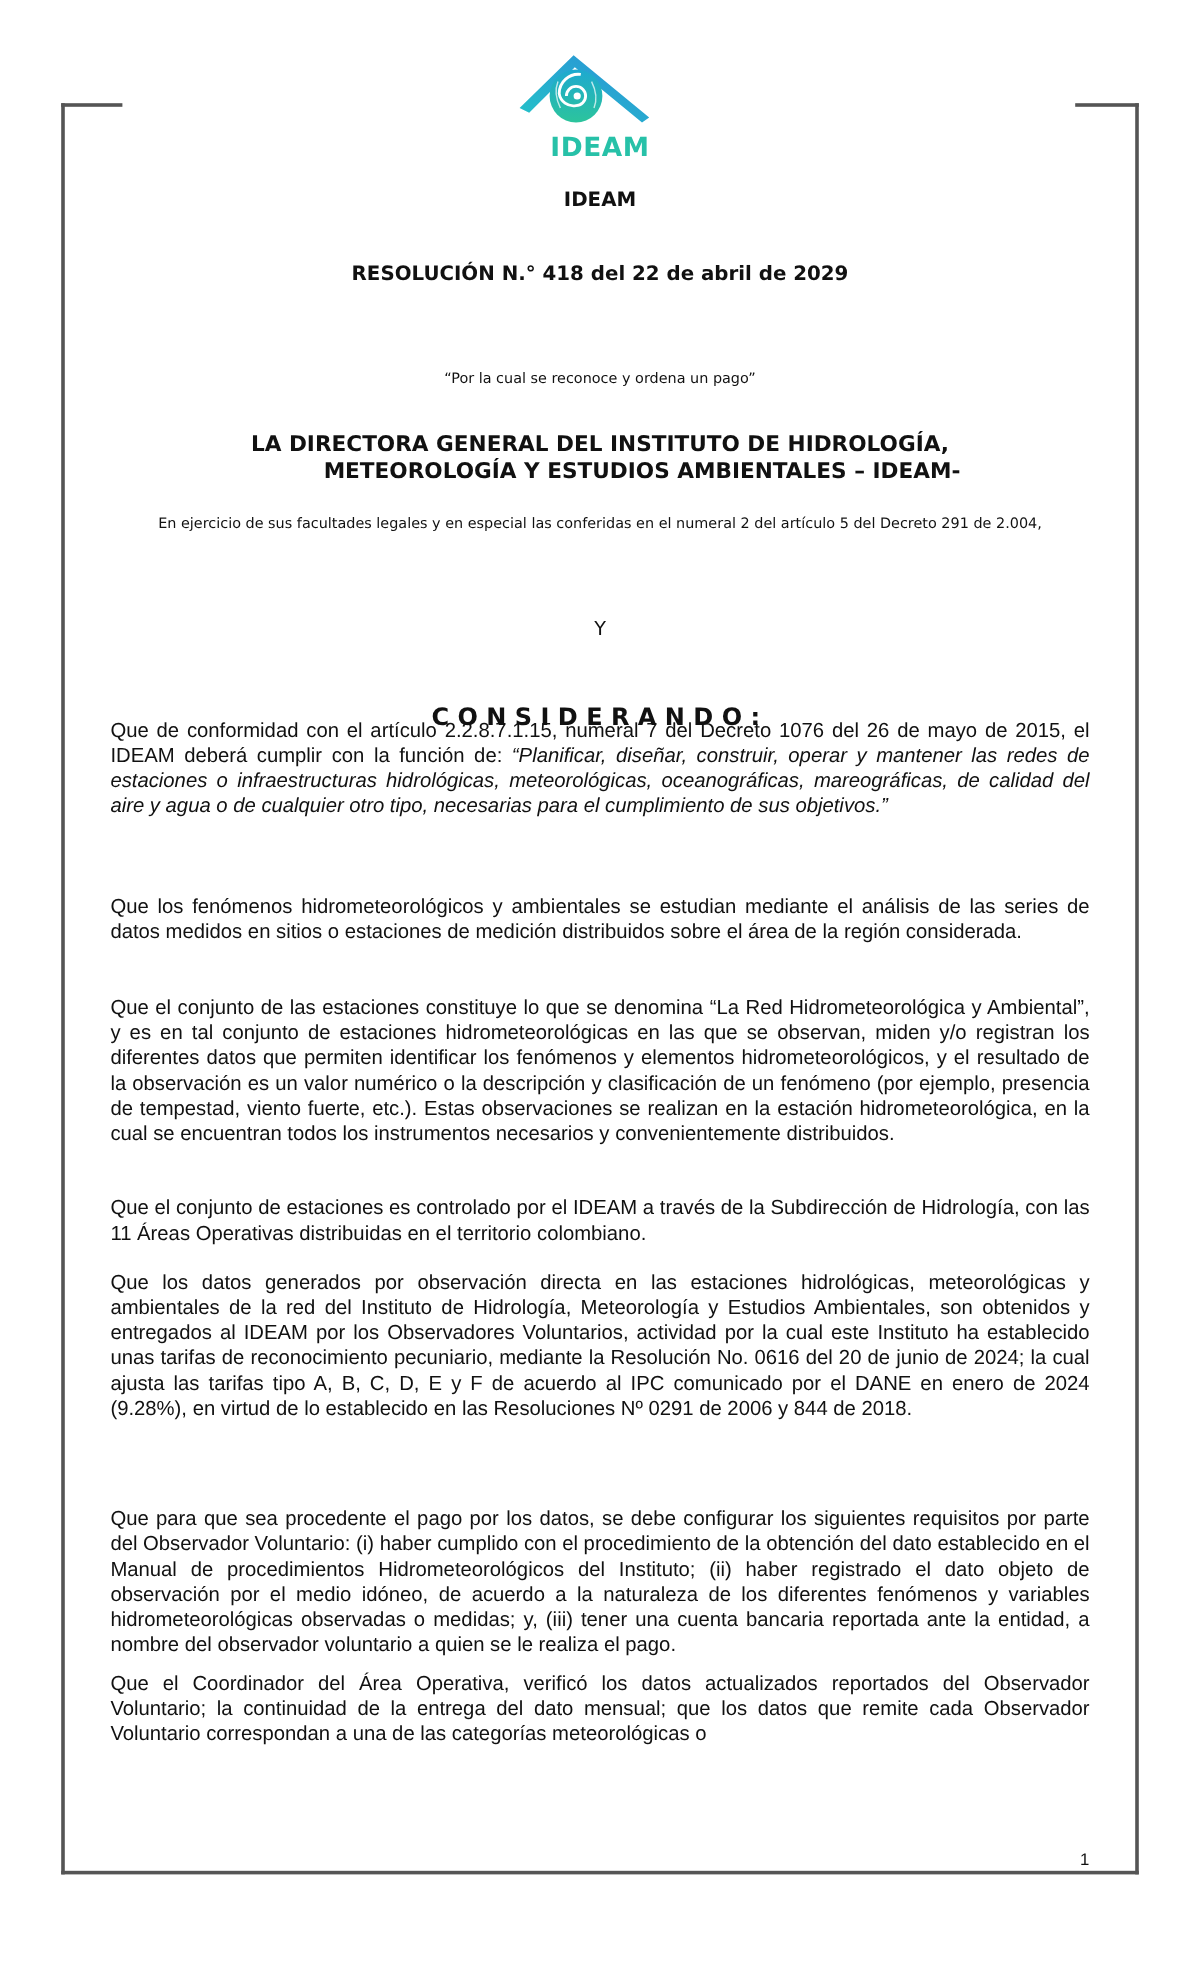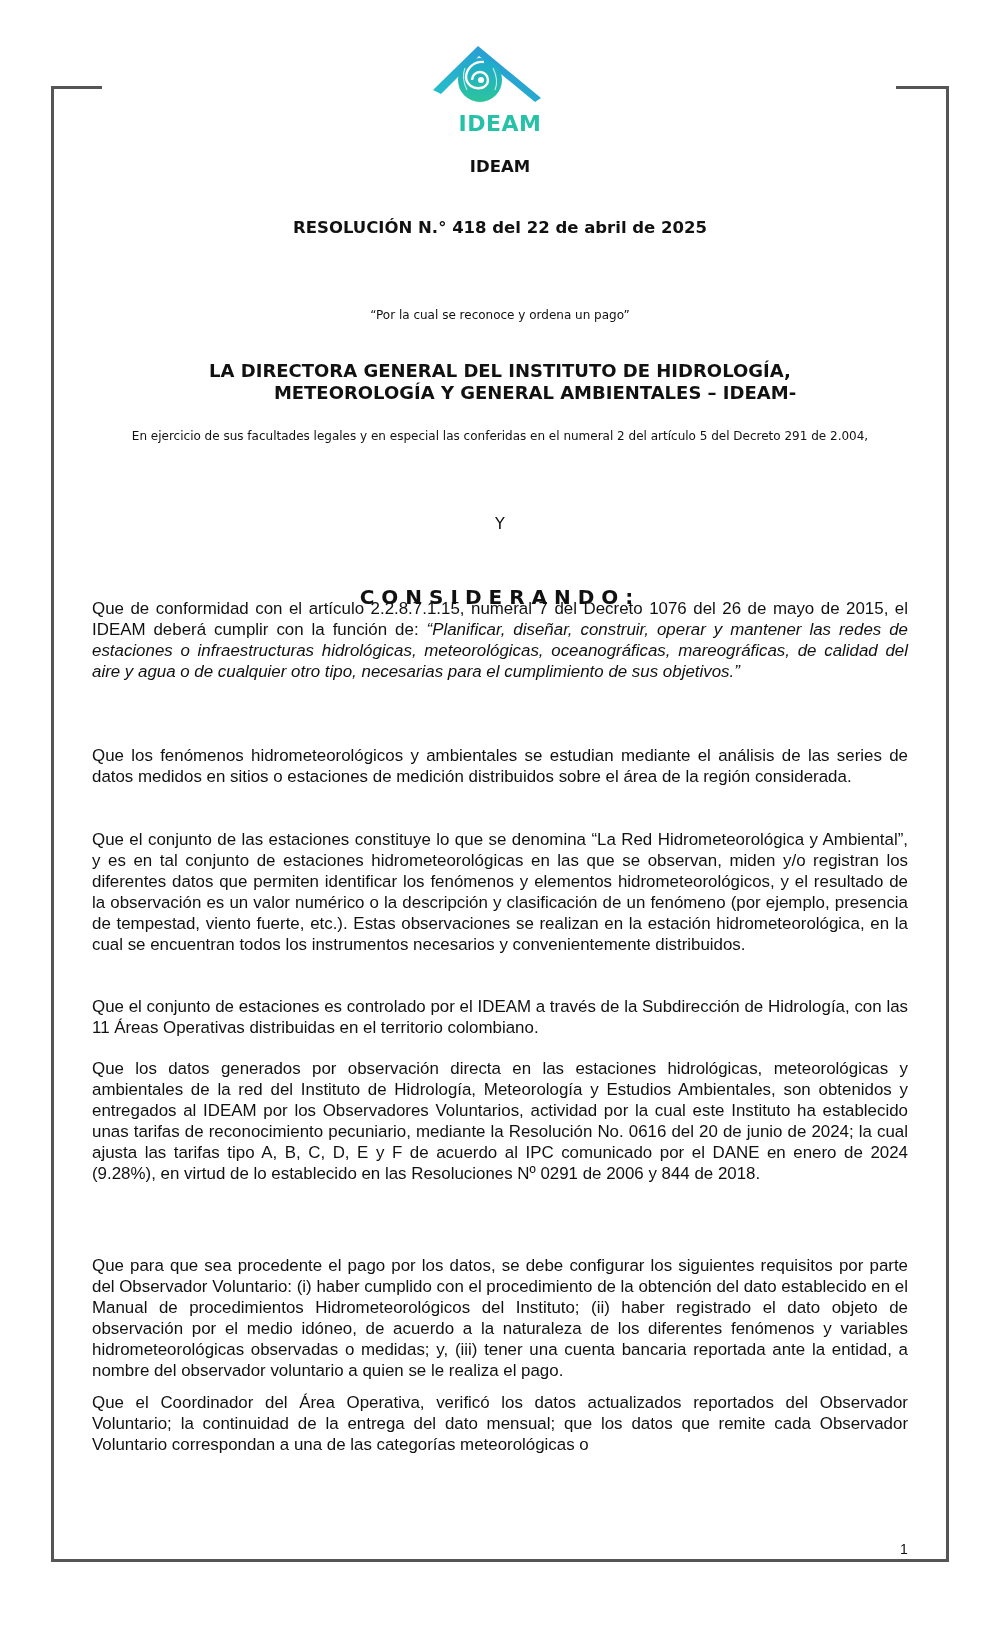--- a/index.html
+++ b/index.html
@@ -68,27 +68,27 @@
     <path d="M40,30 q-4,10 2,22" fill="none" stroke="#ffffff" stroke-width="1.2" opacity="0.7"></path>
     <path d="M70,52 q4,-10 -2,-22" fill="none" stroke="#ffffff" stroke-width="1.2" opacity="0.7"></path>
   </svg>
   <div class="logo-text">IDEAM</div>
 </div>
 
 <div class="center title1">
   <div>IDEAM</div>
 </div>
 
-<div class="center title2">RESOLUCIÓN N.° 418 del 22 de abril de 2025</div>
+<div class="center title2">RESOLUCIÓN N.° 418 del 22 de abril de 2029</div>
 
 <div class="center subtitle">“Por la cual se reconoce y ordena un pago”</div>
 
 <div class="center directora">
   <div>LA DIRECTORA GENERAL DEL INSTITUTO DE HIDROLOGÍA,</div>
-  <div style="padding-left:70px;">METEOROLOGÍA Y GENERAL AMBIENTALES – IDEAM-</div>
+  <div style="padding-left:70px;">METEOROLOGÍA Y ESTUDIOS AMBIENTALES – IDEAM-</div>
 </div>
 
 <div class="center facultades">En ejercicio de sus facultades legales y en especial las conferidas en el numeral 2 del artículo 5 del Decreto 291 de 2.004,</div>
 
 <div class="center y-conj">Y</div>
 
 <div class="center considerando">CONSIDERANDO:</div>
 
 <div class="para p1"><span>Que de conformidad con el artículo 2.2.8.7.1.15, numeral 7 del Decreto 1076 del 26 de mayo de 2015, el IDEAM deberá cumplir con la función de: </span><em>“Planificar, diseñar, construir, operar y mantener las redes de estaciones o infraestructuras hidrológicas, meteorológicas, oceanográficas, mareográficas, de calidad del aire y agua o de cualquier otro tipo, necesarias para el cumplimiento de sus objetivos.”</em></div>
 

